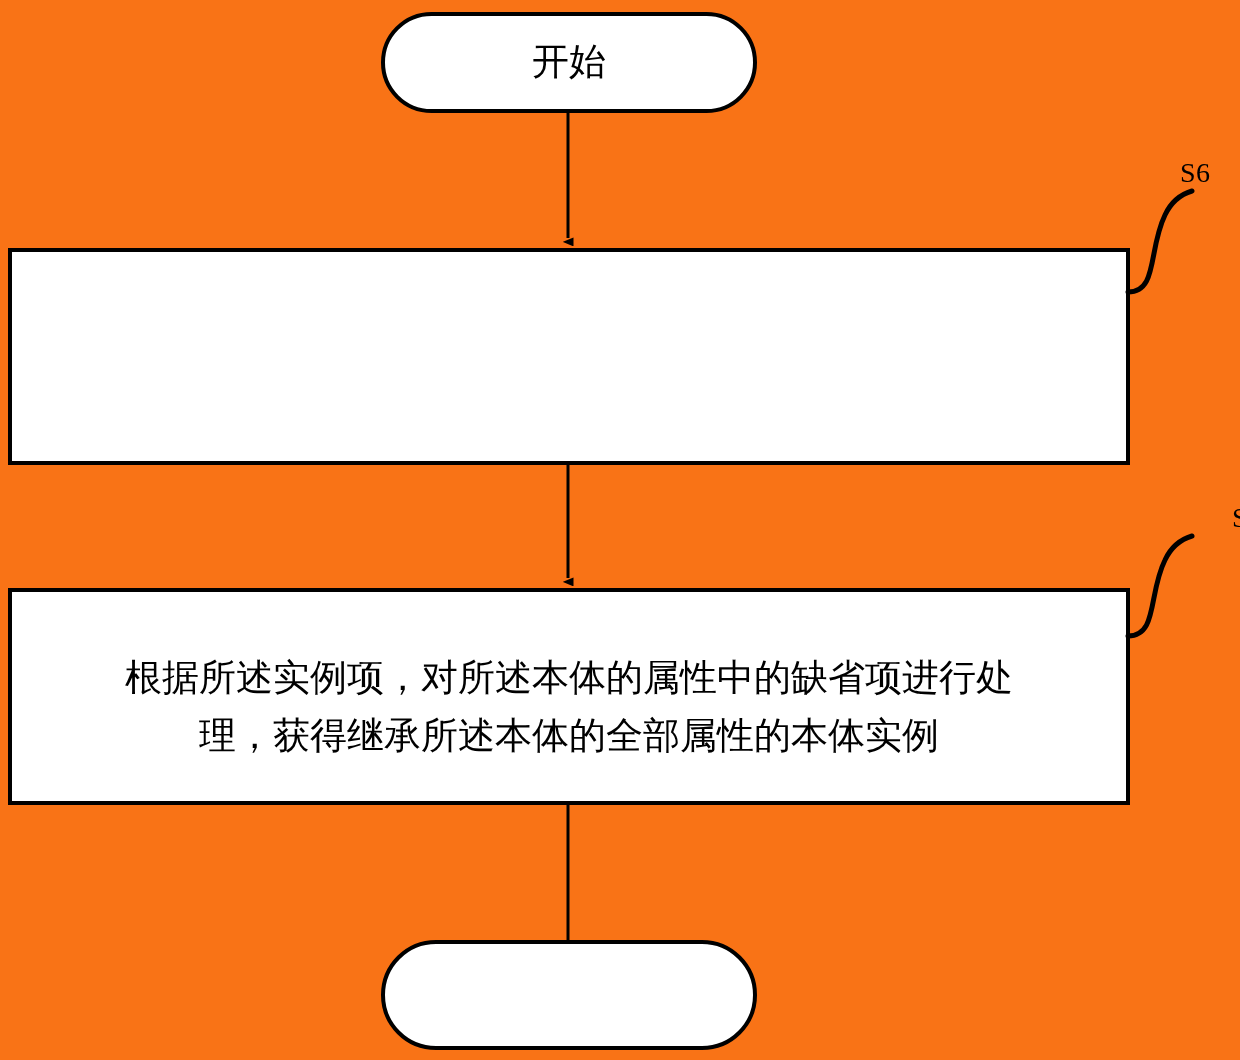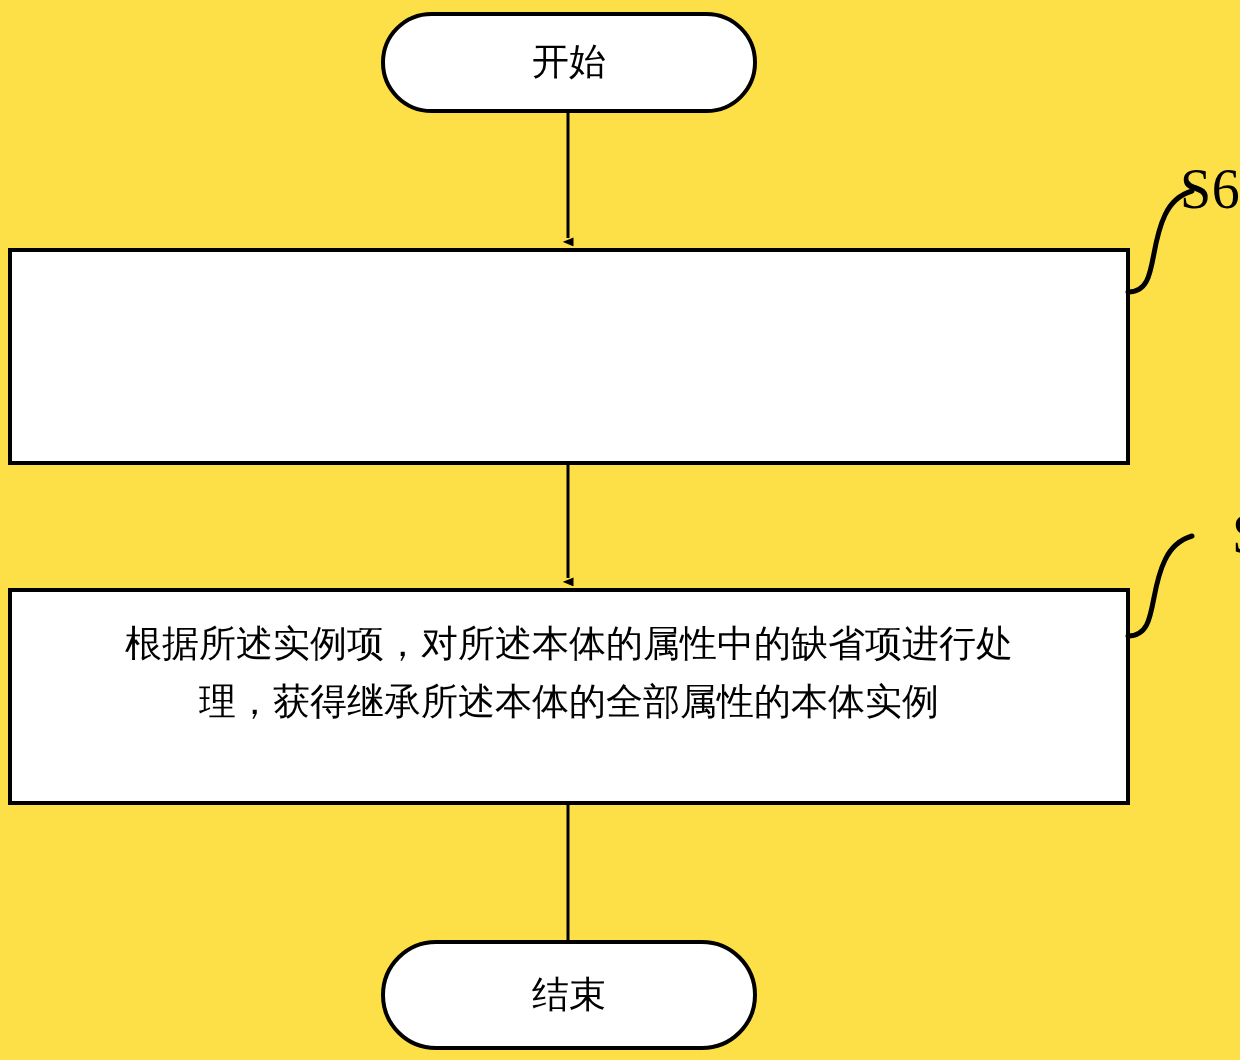--- a/index.html
+++ b/index.html
@@ -8,21 +8,21 @@
     padding: 0;
     background: #ffffff;
   }
   body {
     font-family: "Liberation Sans", sans-serif;
   }
   #canvas {
     position: relative;
     width: 1240px;
     height: 1060px;
-    background: #fde047;
+    background: #f97316;
     overflow: hidden;
   }
   svg.diagram {
     position: absolute;
     left: 0;
     top: 0;
     width: 1240px;
     height: 1060px;
   }
   .node-text {
@@ -53,31 +53,31 @@
   }
   #s6-text {
     left: 10px;
     top: 250px;
     width: 1118px;
     height: 213px;
     font-size: 37px;
   }
   #s7-text {
     left: 28px;
-    top: 566px;
+    top: 600px;
     width: 1082px;
     height: 213px;
     font-size: 37px;
     line-height: 1.55;
   }
   .step-tag {
     position: absolute;
     color: #000000;
     font-family: "Liberation Serif", "DejaVu Serif", serif;
-    font-size: 56px;
+    font-size: 28px;
     letter-spacing: 0.5px;
   }
   #tag-s6 {
     left: 1180px;
     top: 157px;
   }
   #tag-s7 {
     left: 1232px;
     top: 502px;
   }
@@ -116,15 +116,14 @@
   <div class="node-text" id="start-label">开始</div>
 
 
   <div class="step-tag" id="tag-s6">S6</div>
 
   <div class="node-text" id="s7-text">根据所述实例项，对所述本体的属性中的缺省项进行处
 理，获得继承所述本体的全部属性的本体实例</div>
 
   <div class="step-tag" id="tag-s7">S7</div>
 
-  <div class="node-text" id="end-label">结束</div>
 
 </div>
 
 </body></html>

